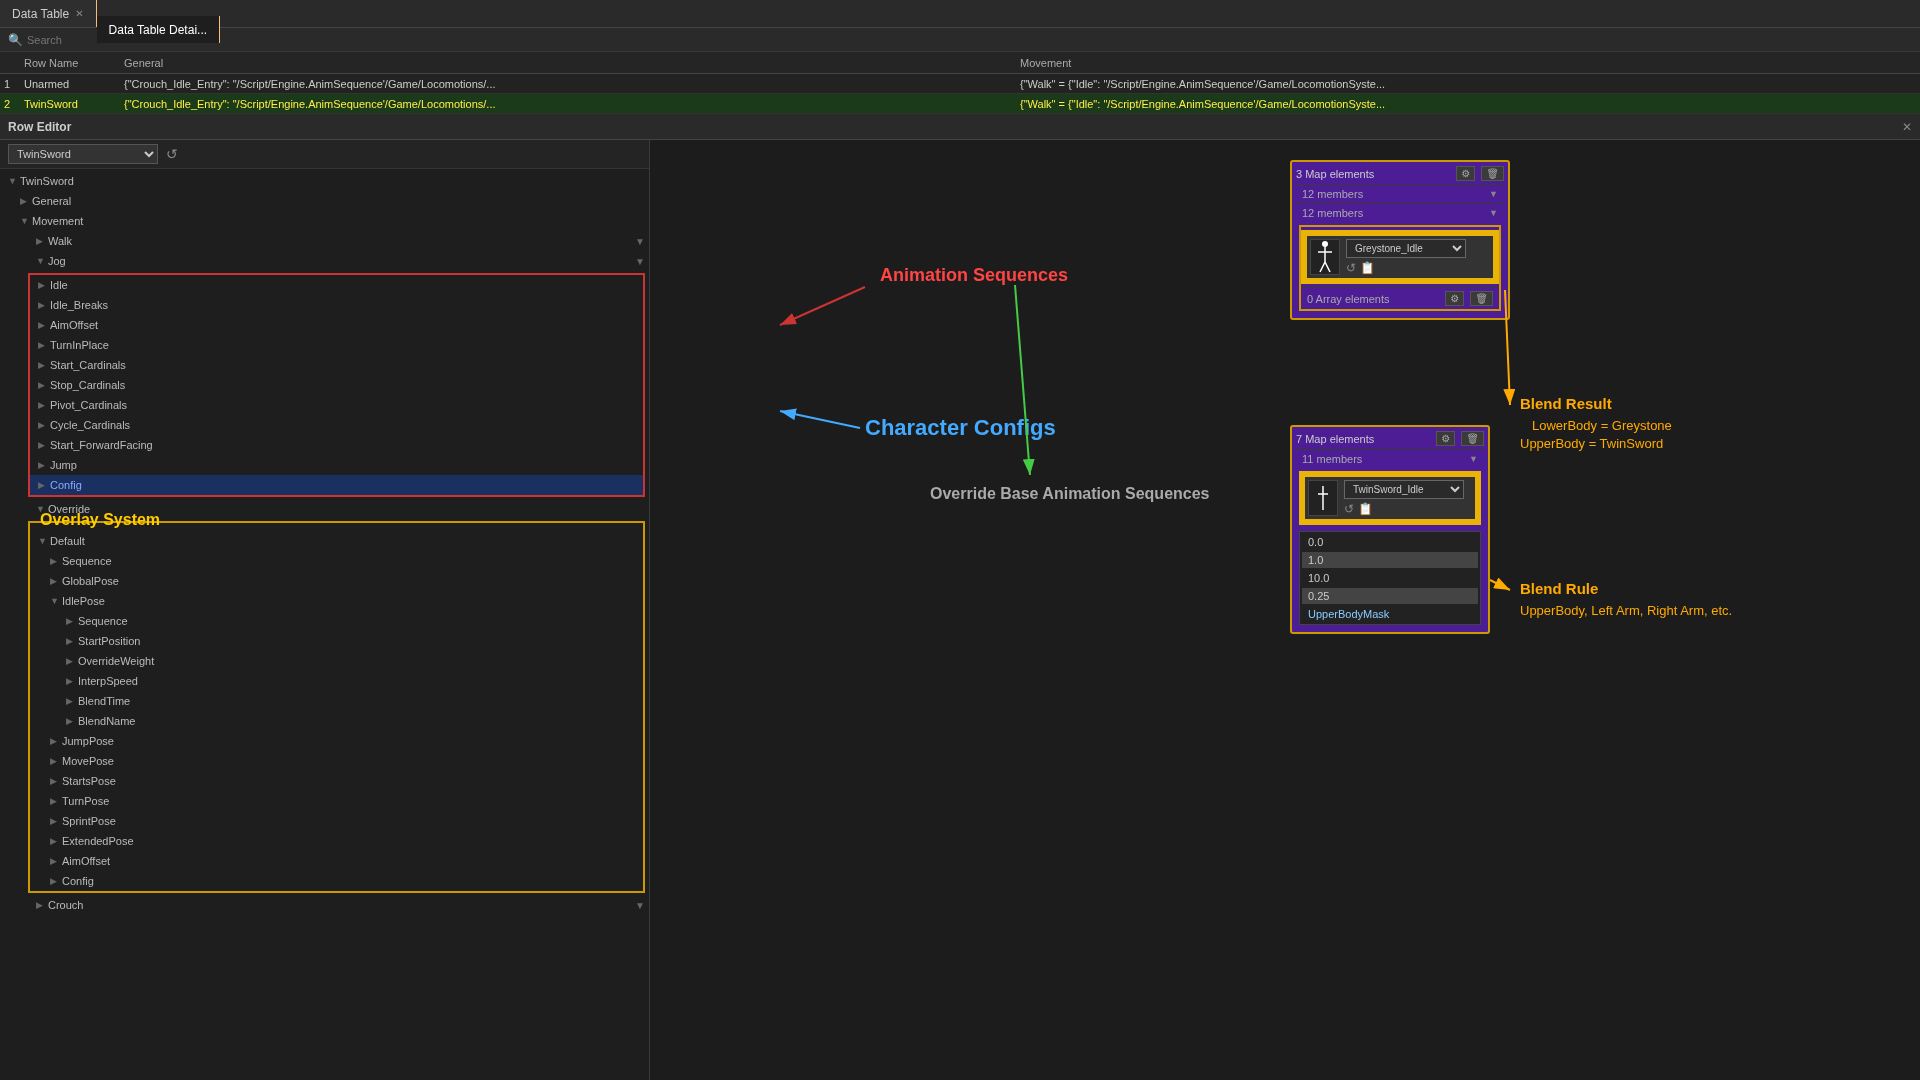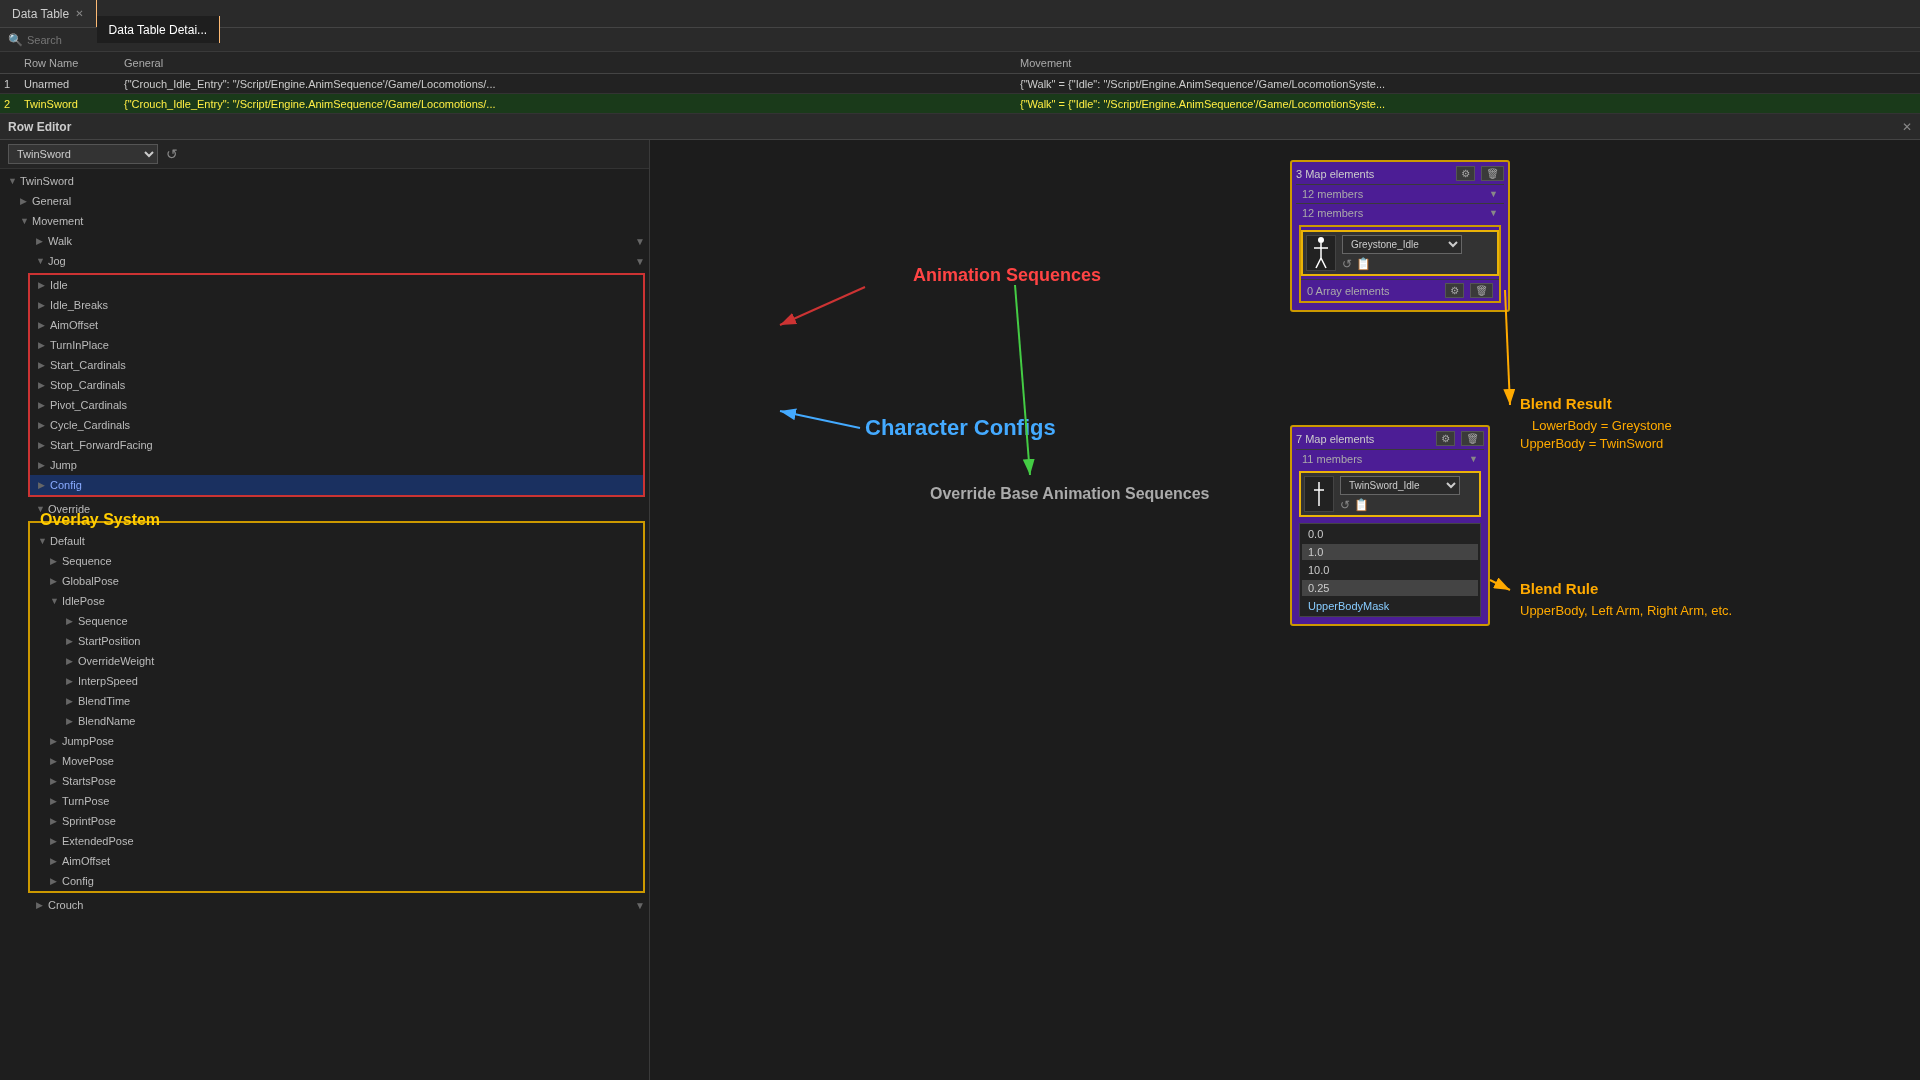--- a/index.html
+++ b/index.html
@@ -184,21 +184,20 @@
       background: #1c1c1c;
       overflow: hidden;
     }
 
     
     .annotation {
       position: absolute;
       font-size: 18px;
       font-weight: bold;
       pointer-events: none;
-      margin-left: 33px;
     }
     .annotation-red { color: #ff4444; }
 
     
     .map-elements-box {
       position: absolute;
       background: #4c1d95;
       border: 2px solid #cc9900;
       border-radius: 3px;
       padding: 4px;
@@ -219,21 +218,21 @@
       padding: 1px 4px;
       cursor: pointer;
       margin-left: 3px;
     }
 
     
     .asset-box {
       display: flex;
       align-items: flex-start;
       background: #333;
-      border: 2px solid #eab308;
+      border: 6px solid #eab308;
       padding: 3px;
       margin: 3px 0;
       gap: 6px;
     }
     .asset-thumb {
       width: 30px;
       height: 36px;
       background: #222;
       border: 1px solid #444;
       display: flex;

